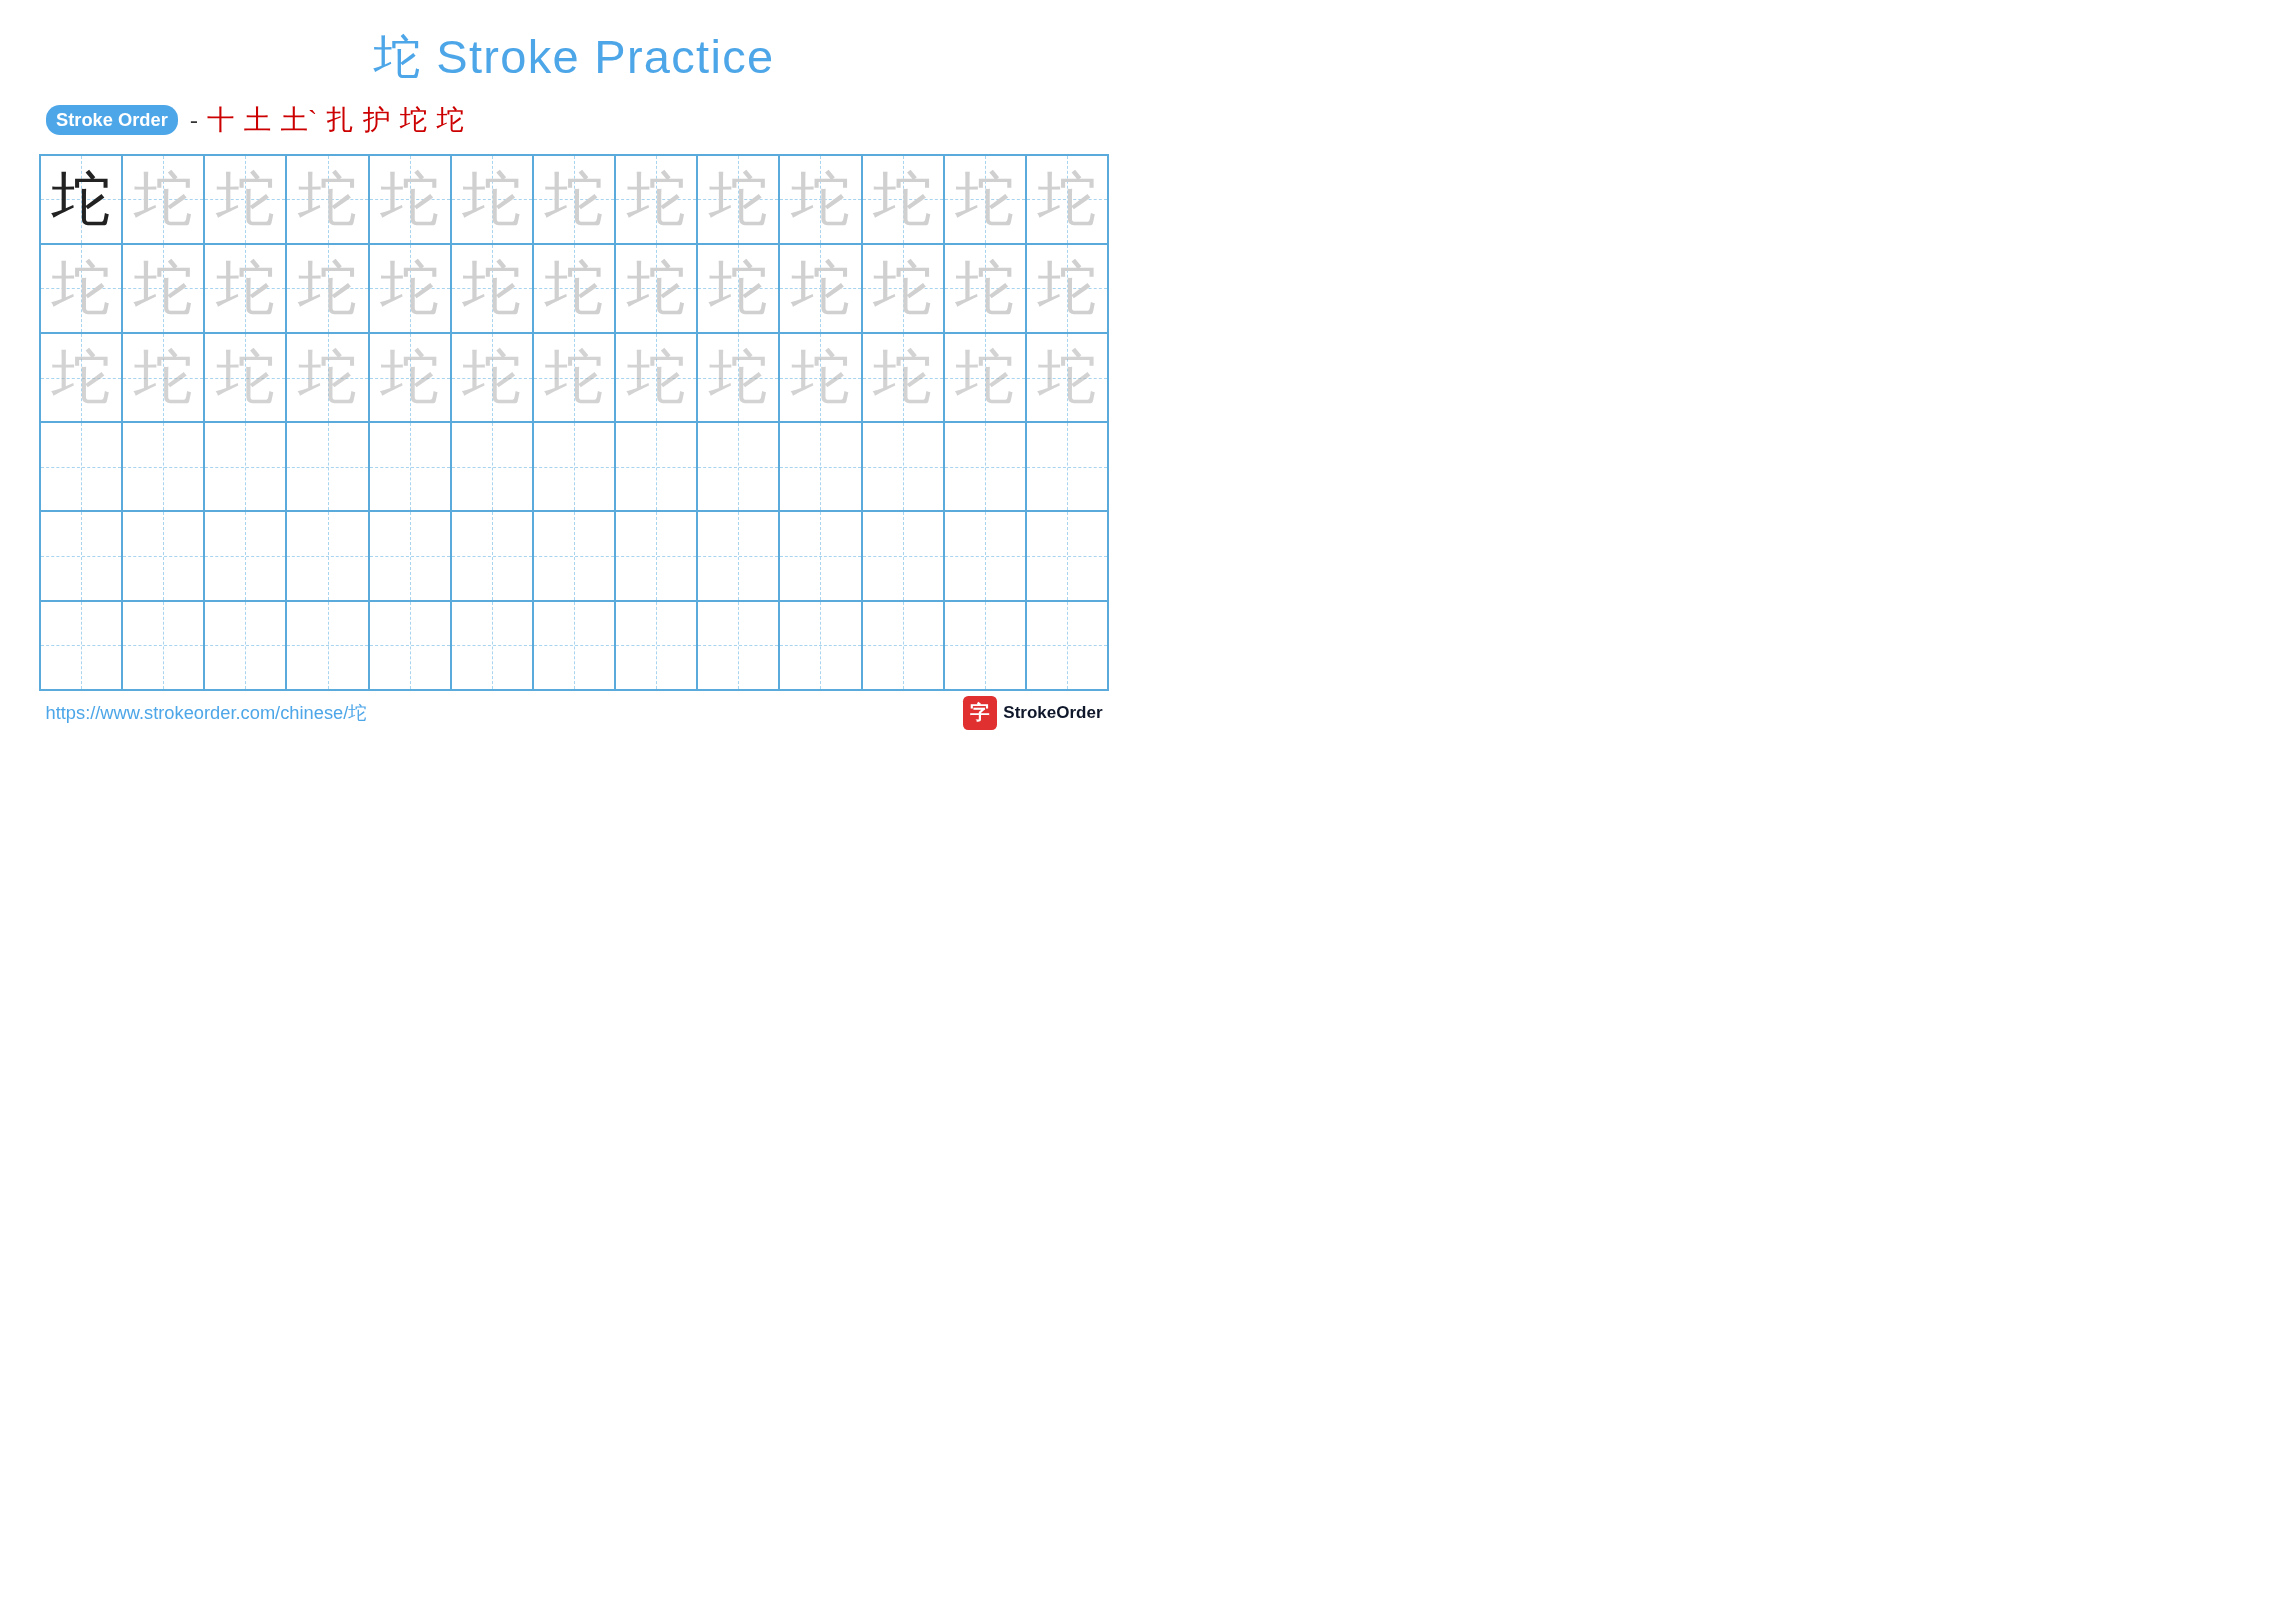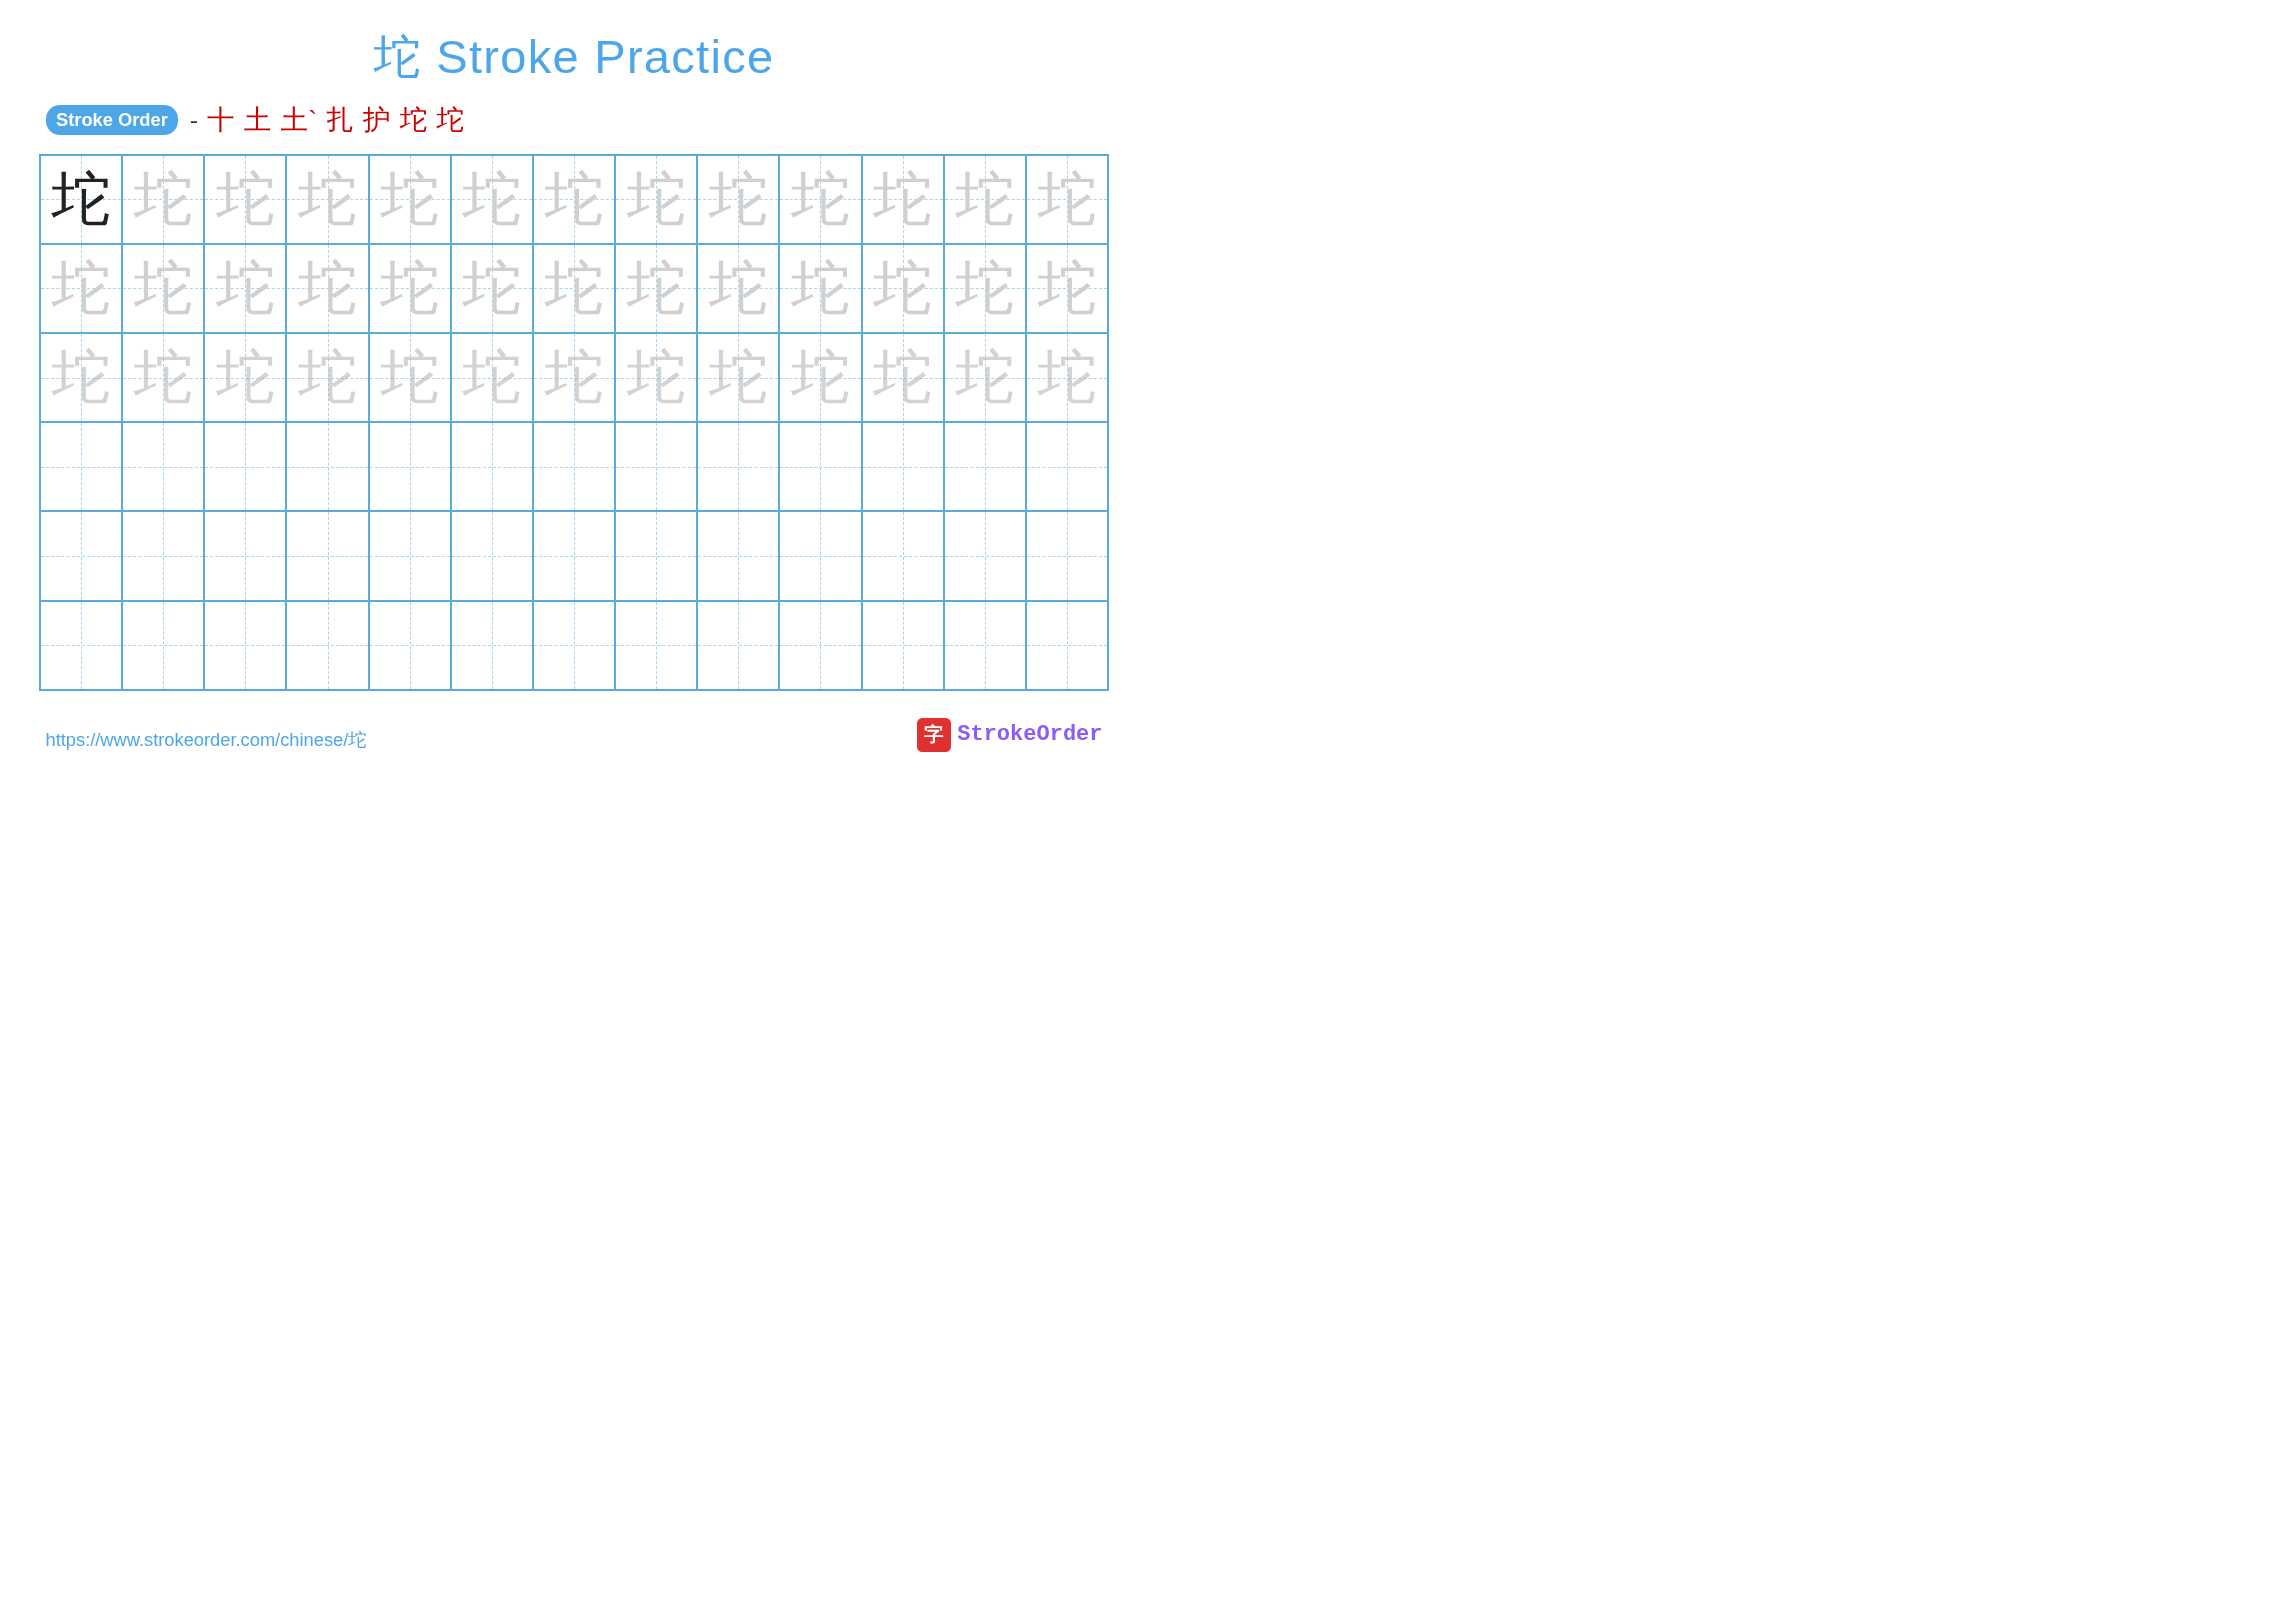--- a/index.html
+++ b/index.html
@@ -121,22 +121,22 @@
     }
 
     .cell-char.medium {
       color: #b0b0b0;
     }
 
     
     .footer {
       display: flex;
       justify-content: space-between;
-      align-items: flex-end;
-      margin-top: 27px;
+      align-items: center;
+      margin-top: 5px;
       padding: 0 6.5px;
     }
 
     .footer-url {
       color: #4da6e8;
       font-size: 18.3px;
       font-family: Arial, sans-serif;
     }
 
     .footer-logo {
@@ -153,24 +153,24 @@
       display: flex;
       align-items: center;
       justify-content: center;
       color: white;
       font-size: 19.6px;
       font-weight: bold;
       font-family: serif;
     }
 
     .logo-text {
-      font-size: 22px;
+      font-size: 17px;
       font-weight: bold;
-      color: #8b5cf6;
-      font-family: Liberation Mono, monospace;
+      color: #0f172a;
+      font-family: Liberation Sans, sans-serif;
     }
   </style>
 </head>
 <body>
 
 <div class="page">
 
   <div class="title">坨 Stroke Practice</div>
 
   <div class="stroke-order-row">

